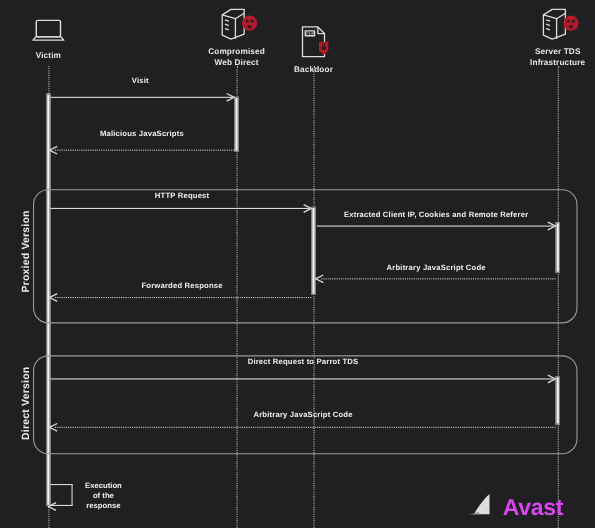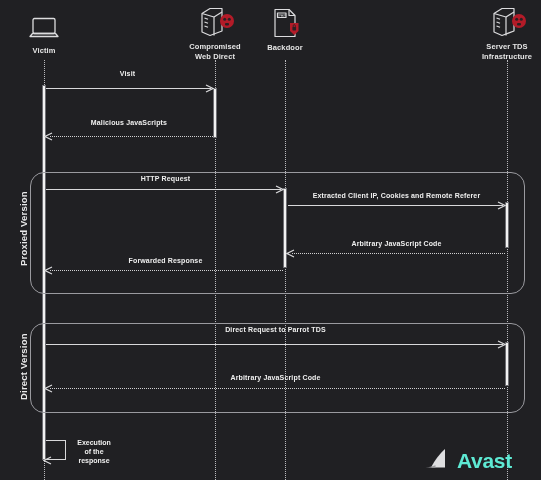--- a/index.html
+++ b/index.html
@@ -102,21 +102,21 @@
   }
   .brand {
     position: absolute;
     display: flex;
     align-items: center;
     gap: 7px;
   }
   .brand-name {
     font-size: 21px;
     font-weight: bold;
-    color: #5eead4;
+    color: #d946ef;
     letter-spacing: -.3px;
   }
 </style>
 </head>
 <body>
 
 <div id="page">
 
   <div class="actor" style="left:-11px; top:8px;">
     <div class="icon">
@@ -146,21 +146,21 @@
           <rect x="31" y="17" width="4" height="2.6" rx="1"></rect>
         </g>
       </svg>
     </div>
     <div class="label">
       <span>Compromised</span><br>
       <span>Web Direct</span>
     </div>
   </div>
 
-  <div class="actor" style="left:230px; top:5px;">
+  <div class="actor" style="left:230px; top:20px;">
     <div class="icon">
       <svg width="38" height="32" viewBox="0 0 38 32">
         <g fill="none" stroke="#dcdcde" stroke-width="1.2" stroke-linejoin="round">
           <path d="M9 2.5 L23 2.5 L29 8.5 L29 29.5 L9 29.5 Z"></path>
           <path d="M23 2.5 L23 8.5 L29 8.5"></path>
           <rect x="11.5" y="6" width="8.5" height="4.5"></rect>
         </g>
         <text x="12.4" y="9.6" font-family="Liberation Sans, sans-serif" font-size="3.6" fill="#dcdcde">PHP</text>
         <path d="M24 16 L32.5 16 L32.5 24 L28.25 28 L24 24 Z" fill="#b31b28"></path>
         <g fill="#2a2023">

